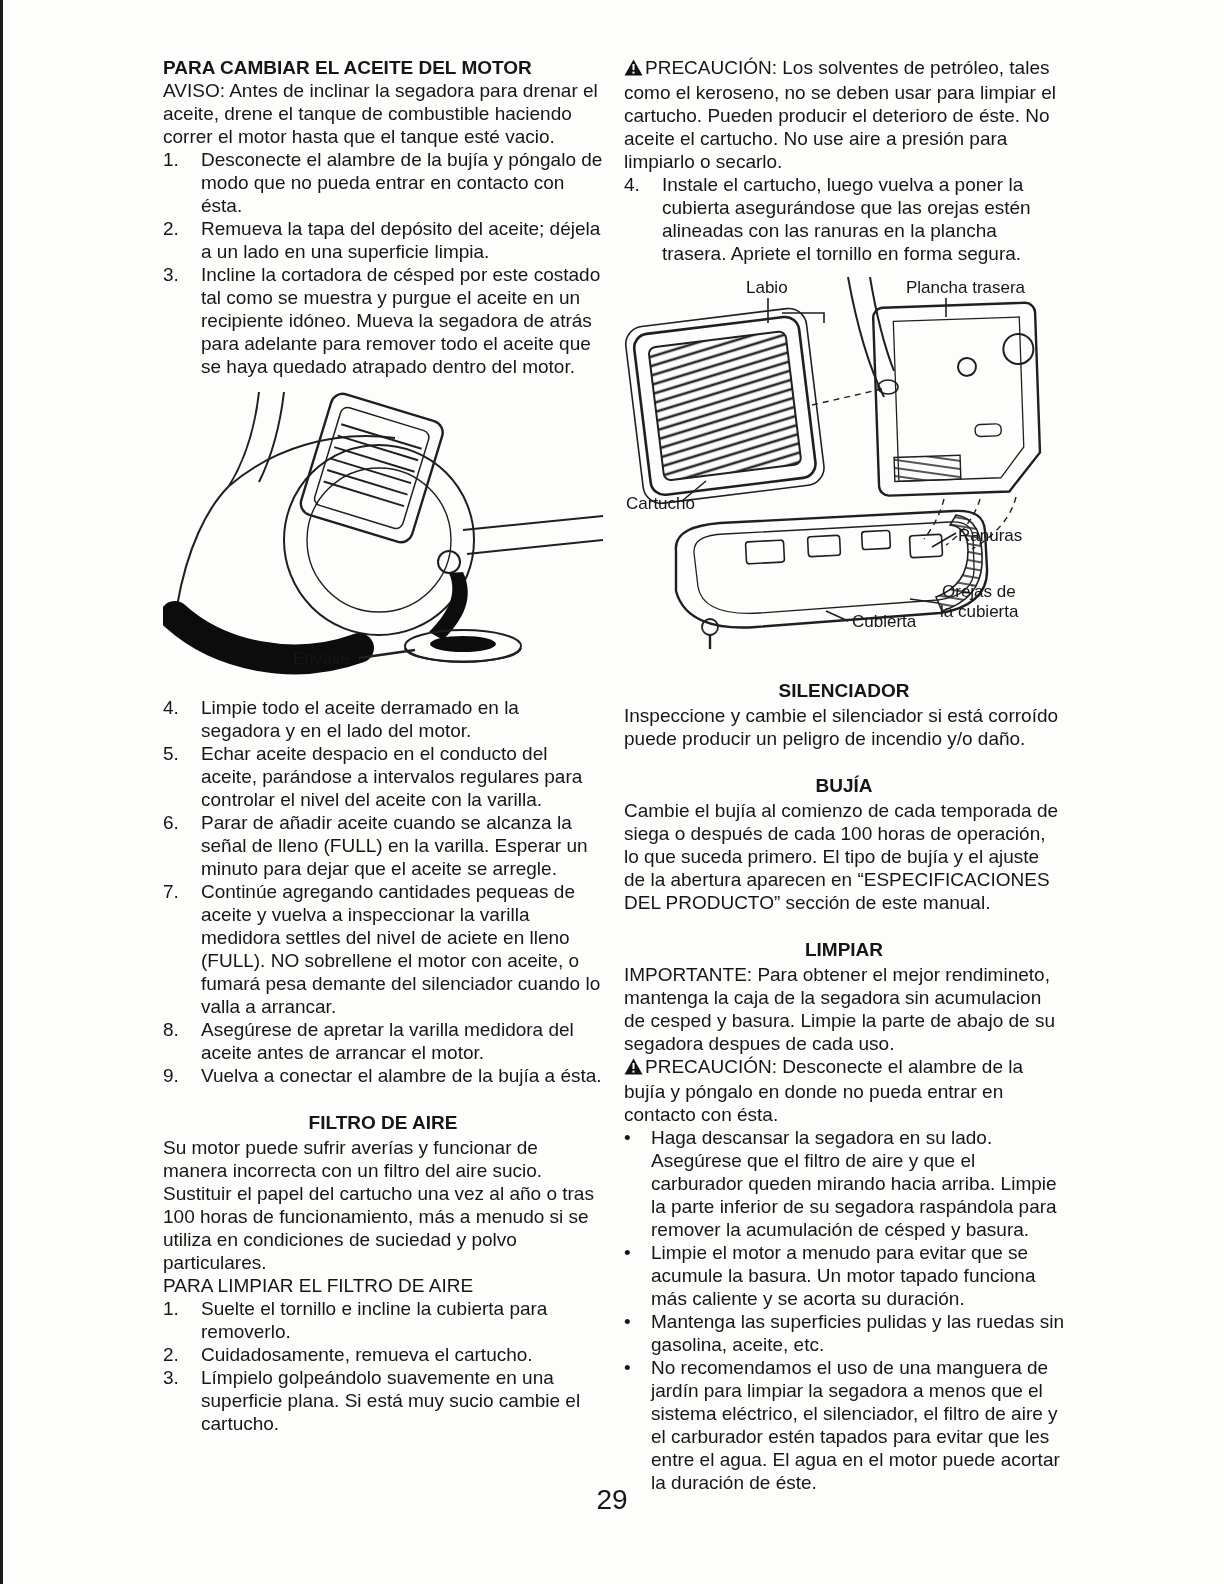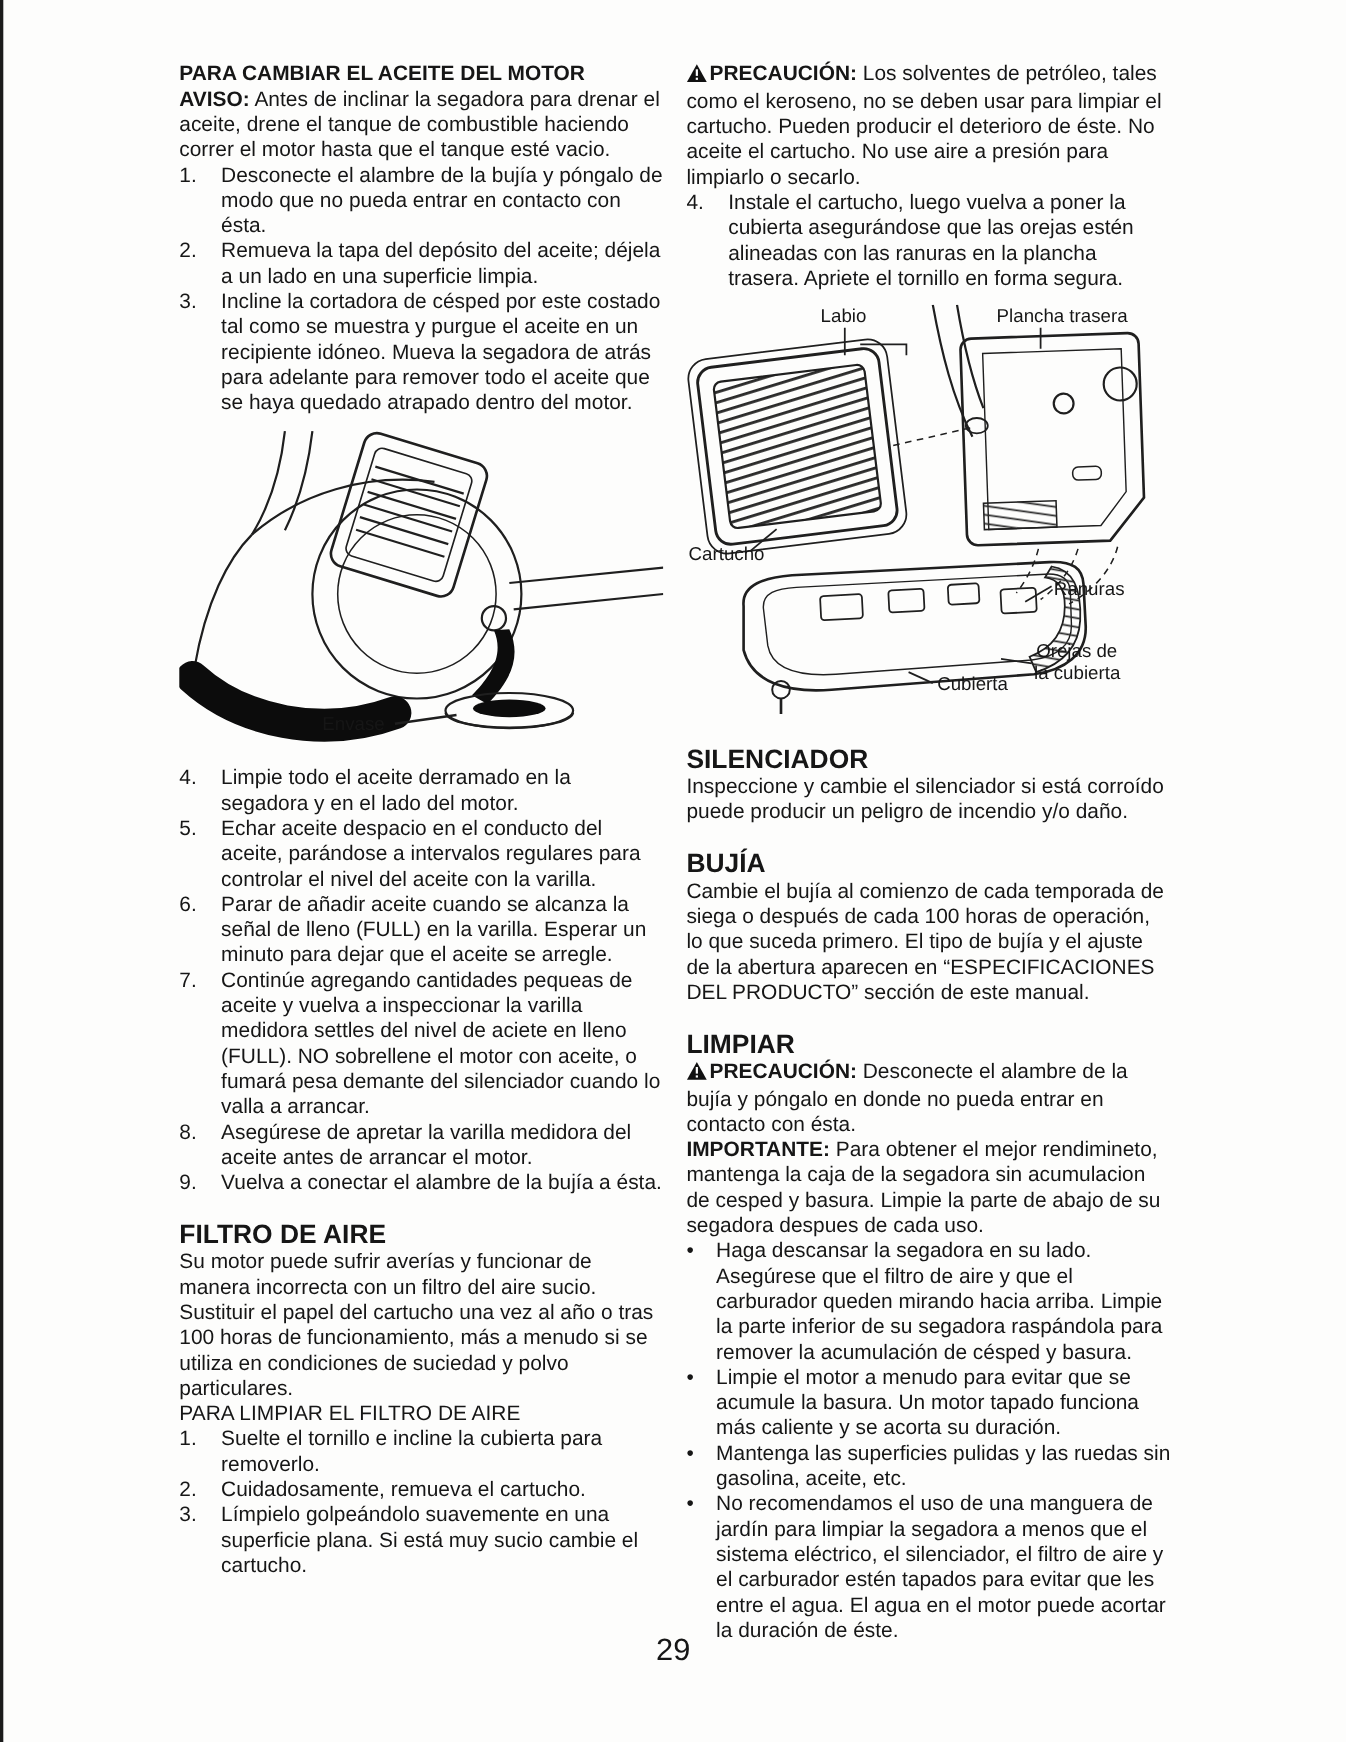--- a/index.html
+++ b/index.html
@@ -8,22 +8,22 @@
     position:relative; width:1224px; height:1584px; margin:0 auto;
     background:#fdfdfc; color:#161616; overflow:hidden;
     font-family:"Liberation Sans", sans-serif;
   }
   .scan-edge { position:absolute; left:0; top:0; width:3px; height:100%; background:#1b1b1b; }
   .col { position:absolute; top:56px; width:440px; font-size:19px; line-height:23px; }
   .col-left  { left:163px; }
   .col-right { left:624px; }
   p { margin:0; }
   .sec-title { font-weight:bold; margin:0; }
-  h3.sec { font-size:24px; line-height:23px; font-weight:bold; margin:24px 0 2px 0; }
-  b.lbl { font-weight:bold; }
+  h3.sec { font-size:19px; line-height:23px; font-weight:bold; margin:24px 0 2px 0;text-align:center; }
+  b.lbl { font-weight:normal; }
   .steps { margin:0; }
   .step { display:flex; }
   .step .num { flex:0 0 38px; }
   .step .txt { flex:1; }
   .bullets { margin:0; }
   .bullet { display:flex; }
   .bullet .dot { flex:0 0 27px; }
   .bullet .txt { flex:1; }
   .figure { position:relative; margin:12px 0 10px 0;text-decoration:underline; }
   .figure svg { display:block; }
@@ -237,30 +237,30 @@
       </svg>
     </div>
 
     <h3 class="sec">SILENCIADOR</h3>
     <p>Inspeccione y cambie el silenciador si está corroído puede producir un peligro de incendio y/o daño.</p>
 
     <h3 class="sec">BUJÍA</h3>
     <p>Cambie el bujía al comienzo de cada temporada de siega o después de cada 100 horas de operación, lo que suceda primero. El tipo de bujía y el ajuste de la abertura aparecen en “ESPECIFICACIONES DEL PRODUCTO” sección de este manual.</p>
 
     <h3 class="sec">LIMPIAR</h3>
+    <p><b class="lbl">IMPORTANTE:</b>
+      <span>Para obtener el mejor rendimineto, mantenga la caja de la segadora sin acumulacion de cesped y basura. Limpie la parte de abajo de su segadora despues de cada uso.</span></p>
+
     <p><span class="warn-icon"><svg width="19" height="17" viewBox="0 0 19 17">
             <path d="M9.5 0.5 L18.5 16.5 H0.5 Z" fill="#111"></path>
             <rect x="8.5" y="5" width="2" height="6" fill="#fff"></rect>
             <rect x="8.5" y="12.6" width="2" height="2" fill="#fff"></rect>
           </svg></span><b class="lbl">PRECAUCIÓN:</b>
       <span>Desconecte el alambre de la bujía y póngalo en donde no pueda entrar en contacto con ésta.</span></p>
 
-    <p><b class="lbl">IMPORTANTE:</b>
-      <span>Para obtener el mejor rendimineto, mantenga la caja de la segadora sin acumulacion de cesped y basura. Limpie la parte de abajo de su segadora despues de cada uso.</span></p>
-
     <div class="bullets">
       <div class="bullet">
         <span class="dot">•</span>
         <span class="txt">Haga descansar la segadora en su lado. Asegúrese que el filtro de aire y que el carburador queden mirando hacia arriba. Limpie la parte inferior de su segadora raspándola para remover la acumulación de césped y basura.</span>
       </div>
       <div class="bullet">
         <span class="dot">•</span>
         <span class="txt">Limpie el motor a menudo para evitar que se acumule la basura. Un motor tapado funciona más caliente y se acorta su duración.</span>
       </div>
       <div class="bullet">

